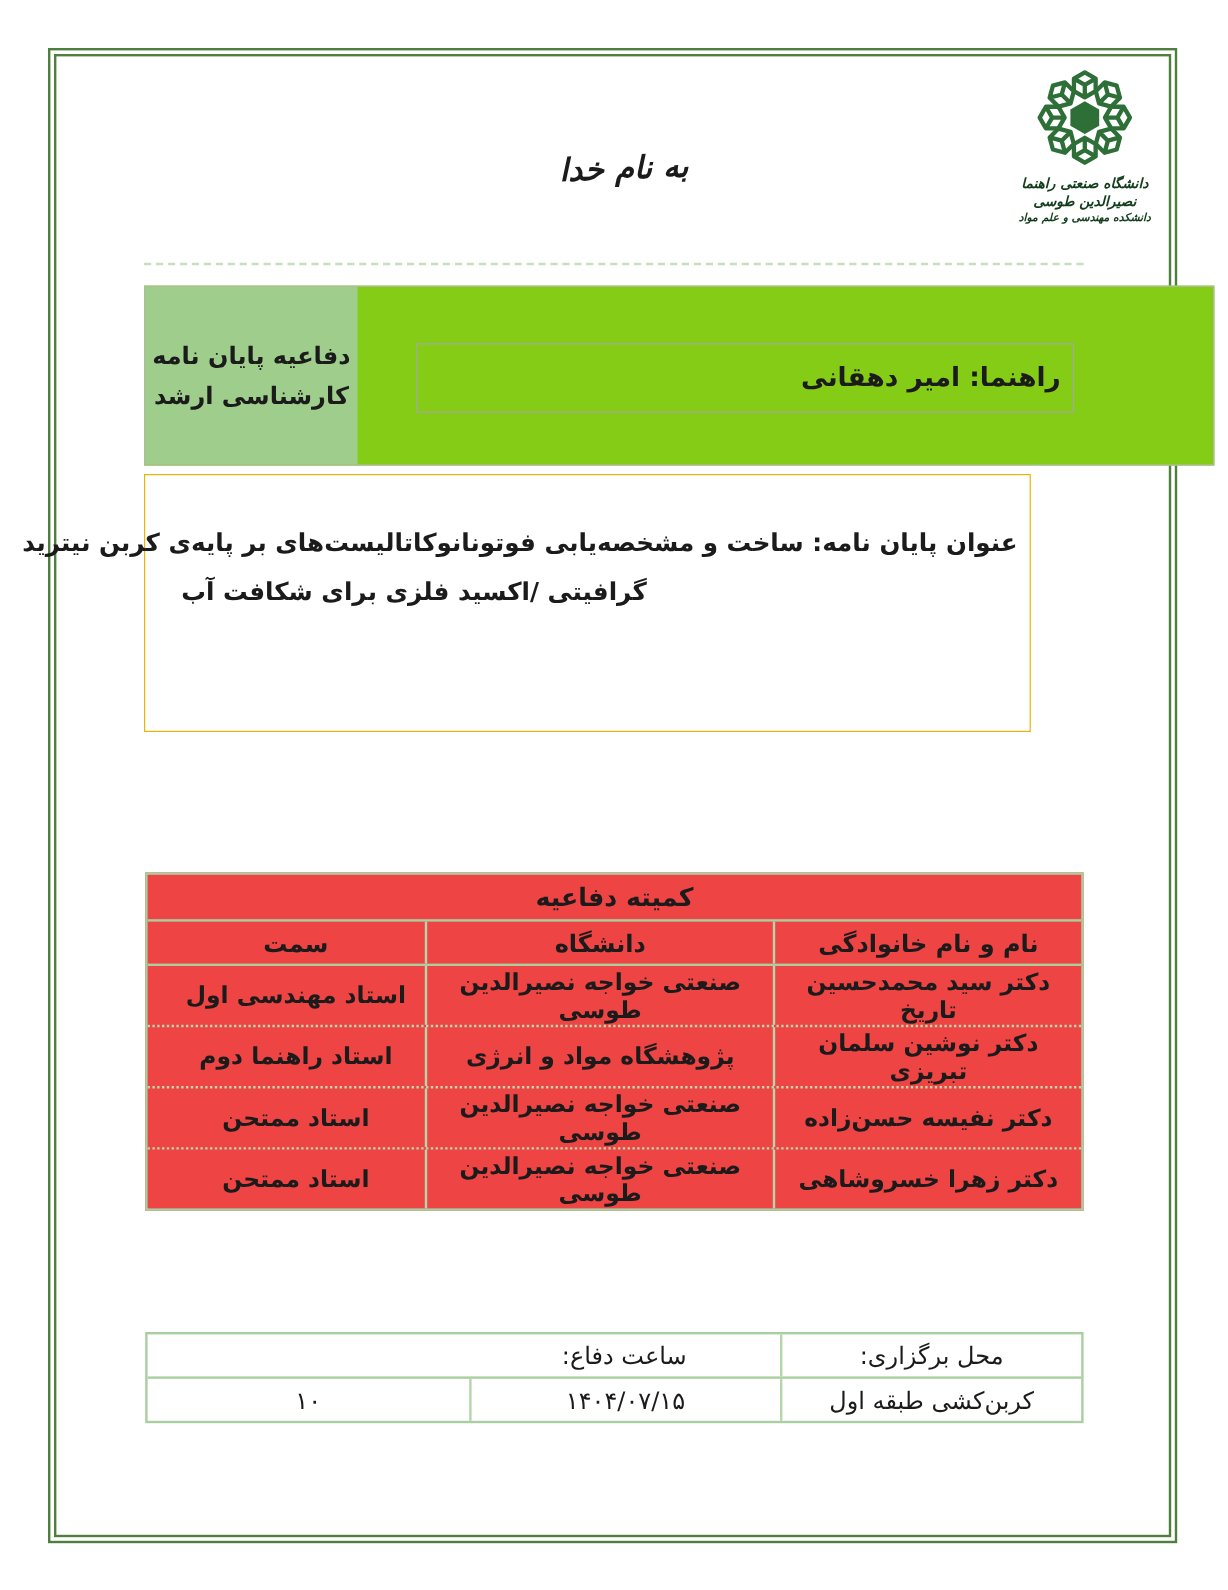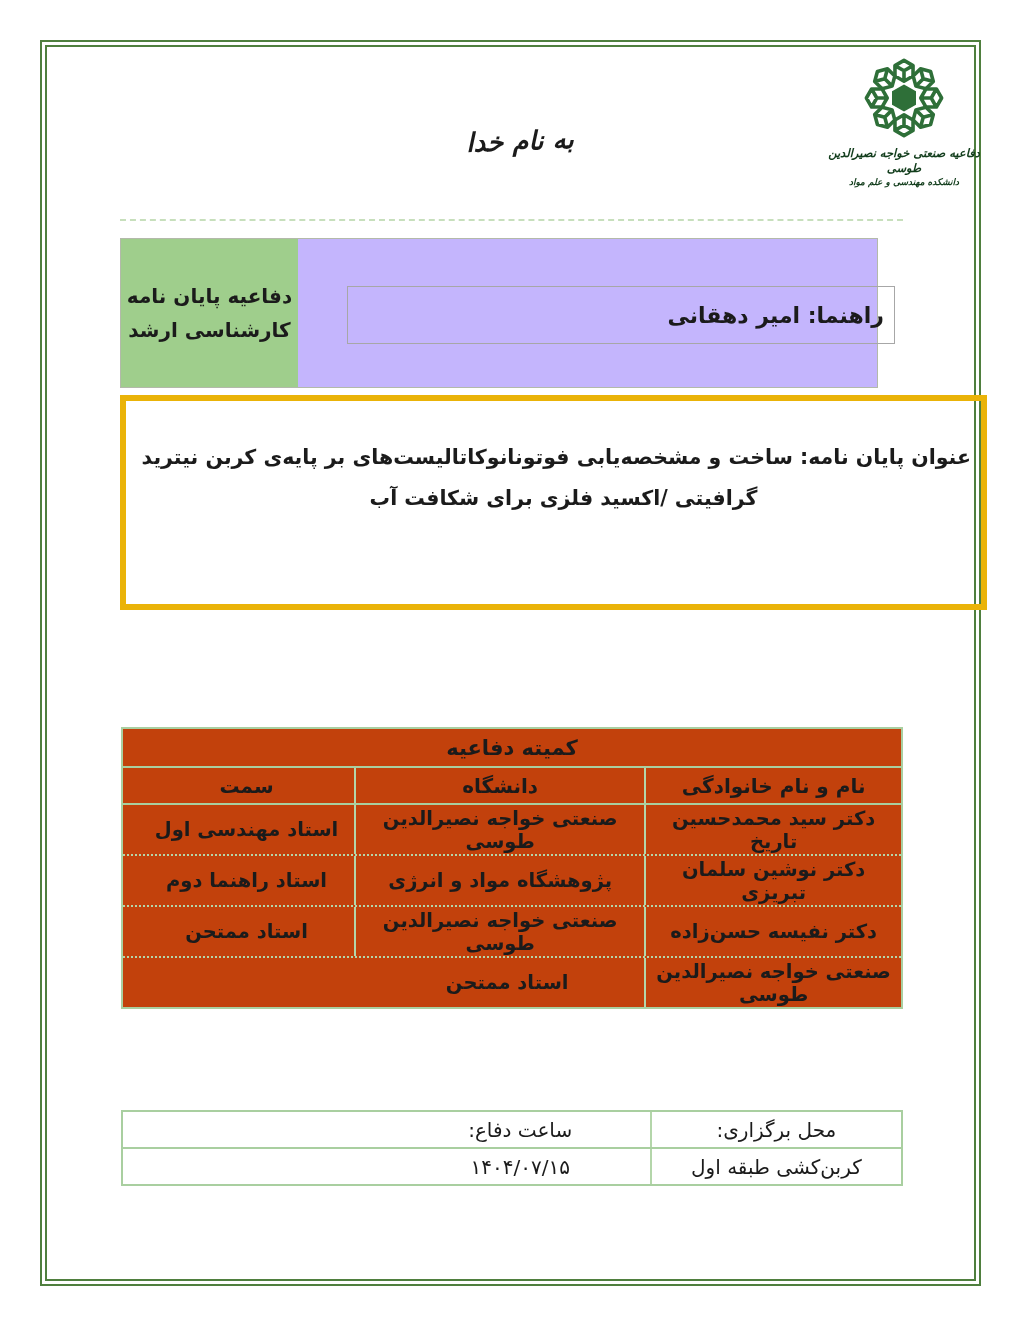--- a/index.html
+++ b/index.html
@@ -27,48 +27,48 @@
   .logo-line2{font-size:9px;font-weight:bold;font-style:italic;color:#123d1c;line-height:13px;direction:rtl;}
 
   
   .dashed-rule{
     position:absolute;left:120px;top:219px;width:783px;height:0;
     border-top:2px dashed #c7dfbc;
   }
 
   
   .head-row{
-    position:absolute;left:120px;top:238px;width:758px;height:150px;
-    border:1px solid #b3b9aa;box-sizing:border-box;background:#c4b5fd;
+    position:absolute;left:120px;top:238px;width:892px;height:150px;
+    border:1px solid #b3b9aa;box-sizing:border-box;background:#84cc16;
   }
   .green-cell{
     position:absolute;left:0;top:0;width:177px;height:148px;background:#9fce8c;
     display:flex;flex-direction:column;align-items:center;justify-content:center;
     gap:10px;direction:rtl;text-align:center;
   }
   .green-cell span{font-size:20px;font-weight:bold;}
   .student-box{
     position:absolute;left:226px;top:47px;width:548px;height:58px;
     border:1px solid #a7a7a7;box-sizing:border-box;
     display:flex;align-items:center;direction:rtl;
     padding:0 10px;font-size:22px;font-weight:bold;
   }
 
   
   .title-box{
-    position:absolute;left:120px;top:395px;width:867px;height:215px;
-    border:6px solid #eab308;box-sizing:border-box;
-    direction:rtl;text-align:center;padding:36px 10px 0 30px;
+    position:absolute;left:120px;top:395px;width:739px;height:215px;
+    border:1px solid #eab308;box-sizing:border-box;
+    direction:rtl;text-align:left;padding:36px 10px 0 30px;
   }
   .title-line{font-size:20.5px;font-weight:bold;line-height:41px;white-space:nowrap;}
 
   
   .committee{
     position:absolute;left:121px;top:727px;width:782px;
-    border:2px solid #a9cfa0;box-sizing:border-box;direction:rtl;background:#c2410c;
+    border:2px solid #a9cfa0;box-sizing:border-box;direction:rtl;background:#ef4444;
   }
   .committee-title{
     height:37px;display:flex;align-items:center;justify-content:center;
     font-size:21px;font-weight:bold;border-bottom:2px solid #a9cfa0;
   }
   .c-grid{display:grid;grid-template-columns:33% 37.3% 29.7%;}
   .c-head{height:35px;border-bottom:2px solid #a9cfa0;}
   .c-row{height:49px;border-bottom:2px dotted #b4d6aa;}
   .c-row:last-child{border-bottom:none;}
   .c-cell{
@@ -111,21 +111,21 @@
       <use href="#cube" transform="rotate(0) translate(0,-34)"></use>
       <use href="#cube" transform="rotate(45) translate(0,-34)"></use>
       <use href="#cube" transform="rotate(90) translate(0,-34)"></use>
       <use href="#cube" transform="rotate(135) translate(0,-34)"></use>
       <use href="#cube" transform="rotate(180) translate(0,-34)"></use>
       <use href="#cube" transform="rotate(225) translate(0,-34)"></use>
       <use href="#cube" transform="rotate(270) translate(0,-34)"></use>
       <use href="#cube" transform="rotate(315) translate(0,-34)"></use>
       <path d="M0,-17 L15,-8.5 L15,8.5 L0,17 L-15,8.5 L-15,-8.5 Z" fill="#2e6f38"></path>
     </svg>
-    <div class="logo-line1">دفاعیه صنعتی خواجه نصیرالدین طوسی</div>
+    <div class="logo-line1">دانشگاه صنعتی راهنما نصیرالدین طوسی</div>
     <div class="logo-line2">دانشکده مهندسی و علم مواد</div>
   </div>
 
   <div class="dashed-rule"></div>
 
   <div class="head-row">
     <div class="green-cell">
       <span>دفاعیه پایان نامه</span>
       <span>کارشناسی ارشد</span>
     </div>
@@ -155,29 +155,31 @@
       <div class="c-cell">دکتر نوشین سلمان تبریزی</div>
       <div class="c-cell">پژوهشگاه مواد و انرژی</div>
       <div class="c-cell">استاد راهنما دوم</div>
     </div>
     <div class="c-grid c-row">
       <div class="c-cell">دکتر نفیسه حسن‌زاده</div>
       <div class="c-cell">صنعتی خواجه نصیرالدین طوسی</div>
       <div class="c-cell">استاد ممتحن</div>
     </div>
     <div class="c-grid c-row">
+      <div class="c-cell">دکتر زهرا خسروشاهی</div>
       <div class="c-cell">صنعتی خواجه نصیرالدین طوسی</div>
       <div class="c-cell">استاد ممتحن</div>
     </div>
   </div>
 
   <div class="session">
     <div class="s-grid s-row first">
       <div class="s-cell">محل برگزاری:</div>
       <div class="s-cell">ساعت دفاع:</div>
     </div>
     <div class="s-grid s-row">
       <div class="s-cell">کربن‌کشی طبقه اول</div>
       <div class="s-cell">۱۴۰۴/۰۷/۱۵</div>
+      <div class="s-cell">۱۰</div>
     </div>
   </div>
 
 </div>
 
 </body></html>

